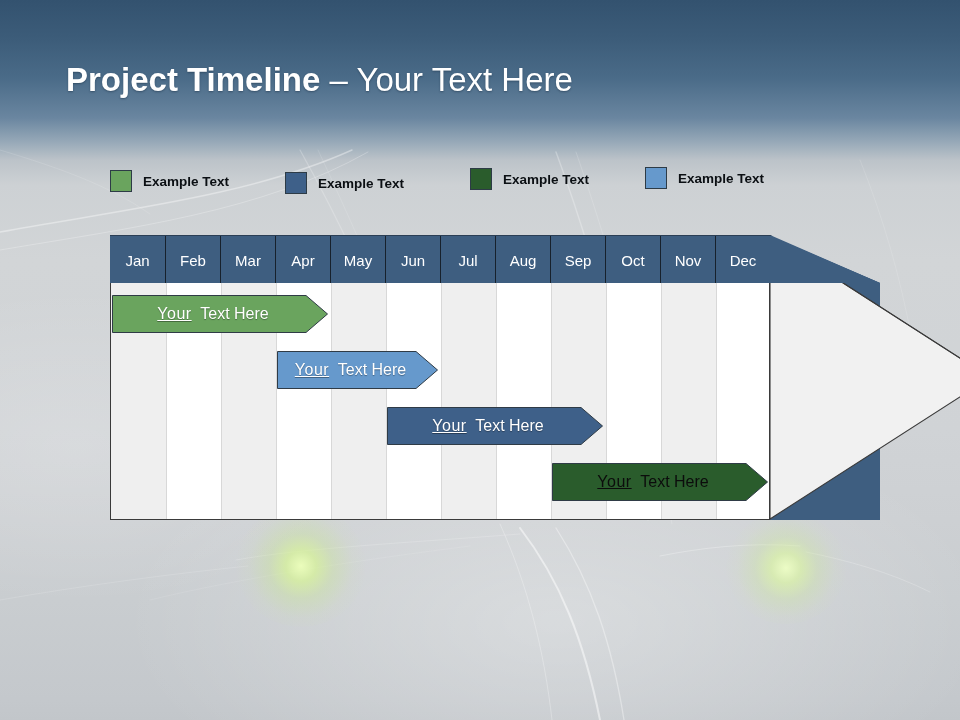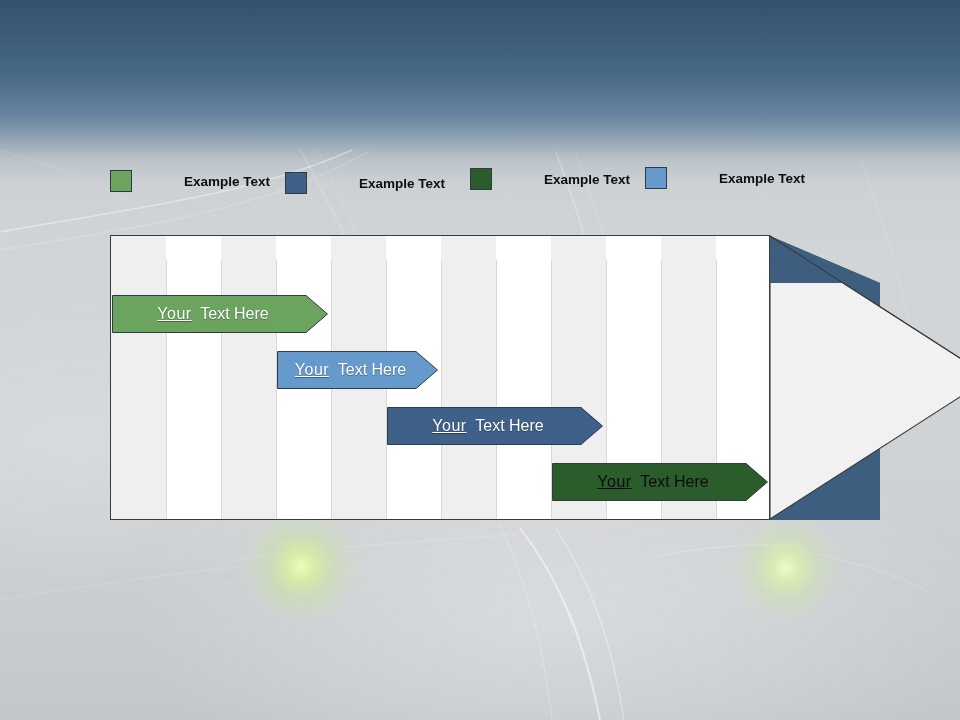--- a/index.html
+++ b/index.html
@@ -55,21 +55,21 @@
   #title{
     position:absolute;left:66px;top:58px;
     font-size:33px;line-height:44px;color:#ffffff;white-space:nowrap;
     text-shadow:0 1px 2px rgba(20,40,60,.45);
   }
   #title .strong{font-weight:bold;}
   #title .light{font-weight:normal;}
 
   
   #legend{position:absolute;left:0;top:0;width:960px;height:0;}
-  .legend-item{position:absolute;display:flex;align-items:center;gap:41px;}
+  .legend-item{position:absolute;display:flex;align-items:center;}
   .legend-swatch{
     width:22px;height:22px;border:1px solid #2d3b46;box-sizing:border-box;flex:0 0 auto;
   }
   .legend-label{
     margin-left:11px;font-size:13.5px;font-weight:bold;color:#0b0f13;white-space:nowrap;
   }
 
   
   #chart{position:absolute;left:110px;top:235px;width:770px;height:290px;}
   .arrow-body{
@@ -143,20 +143,23 @@
       <path d="M0 600 C 80 586, 170 574, 248 566" stroke-width=".8" opacity=".20"></path>
       <path d="M860 160 C 884 220, 900 276, 912 340" stroke-width=".8" opacity=".18"></path>
       <path d="M700 236 C 760 252, 820 276, 872 312" stroke-width=".7" opacity=".14"></path>
       <path d="M0 150 C 60 168, 110 186, 150 214" stroke-width=".8" opacity=".18"></path>
     </g>
   </svg>
 
   <div class="glow glow-a"></div>
   <div class="glow glow-b"></div>
 
+  <div id="title">
+    <span class="strong">Project Timeline</span><span class="light"> – Your Text Here</span>
+  </div>
 
   <div id="legend">
       <div class="legend-item" style="left: 110px; top: 170px;">
         <div class="legend-swatch" style="background: rgb(106, 164, 94);"></div>
         <div class="legend-label">Example Text</div>
       </div>
       <div class="legend-item" style="left: 285px; top: 172px;">
         <div class="legend-swatch" style="background: rgb(62, 96, 137);"></div>
         <div class="legend-label">Example Text</div>
       </div>
@@ -194,20 +197,36 @@
         </div>
     </div>
 
     <svg class="arrow-head" width="222" height="285" viewBox="0 0 222 285" aria-hidden="true">
       <polygon points="1,1 111,48 111,285 1,285" fill="#3e5e80" stroke="none"></polygon>
       <polygon points="1,1 221,142.5 1,284" fill="#f1f1f1" stroke="#3a3a3a" stroke-width="1.1"></polygon>
       <polygon points="1,1 111,48 1,48" fill="#3e5e80" stroke="none"></polygon>
       <line x1="1" y1="1" x2="221" y2="142.5" stroke="#3a3a3a" stroke-width="1.1"></line>
     </svg>
 
+    <div class="hdr-clip">
+      <div class="hdr-band">
+          <div class="hdr-cell" style="left: 0px; width: 55px;">Jan</div>
+          <div class="hdr-cell" style="left: 55px; width: 55px;">Feb</div>
+          <div class="hdr-cell" style="left: 110px; width: 55px;">Mar</div>
+          <div class="hdr-cell" style="left: 165px; width: 55px;">Apr</div>
+          <div class="hdr-cell" style="left: 220px; width: 55px;">May</div>
+          <div class="hdr-cell" style="left: 275px; width: 55px;">Jun</div>
+          <div class="hdr-cell" style="left: 330px; width: 55px;">Jul</div>
+          <div class="hdr-cell" style="left: 385px; width: 55px;">Aug</div>
+          <div class="hdr-cell" style="left: 440px; width: 55px;">Sep</div>
+          <div class="hdr-cell" style="left: 495px; width: 55px;">Oct</div>
+          <div class="hdr-cell" style="left: 550px; width: 55px;">Nov</div>
+          <div class="hdr-cell" style="left: 605px; width: 55px;">Dec</div>
+        </div>
+    </div>
 
     <div id="bars">
         <div class="bar" style="left: 2px; top: 60px; width: 216px;">
           <svg class="bar-shape" width="216" height="38" viewBox="0 0 216 38" preserveAspectRatio="none">
             <polygon points="0.5,0.5 194,0.5 215.5,19 194,37.5 0.5,37.5" fill="#6aa45e" stroke="#2f3b46" stroke-width="1"></polygon>
           </svg>
           <div class="bar-label txt-white"><span class="w1">Your</span>&nbsp; <span class="w2">Text Here</span></div>
         </div>
         <div class="bar" style="left: 167px; top: 116px; width: 161px;">
           <svg class="bar-shape" width="161" height="38" viewBox="0 0 161 38" preserveAspectRatio="none">

